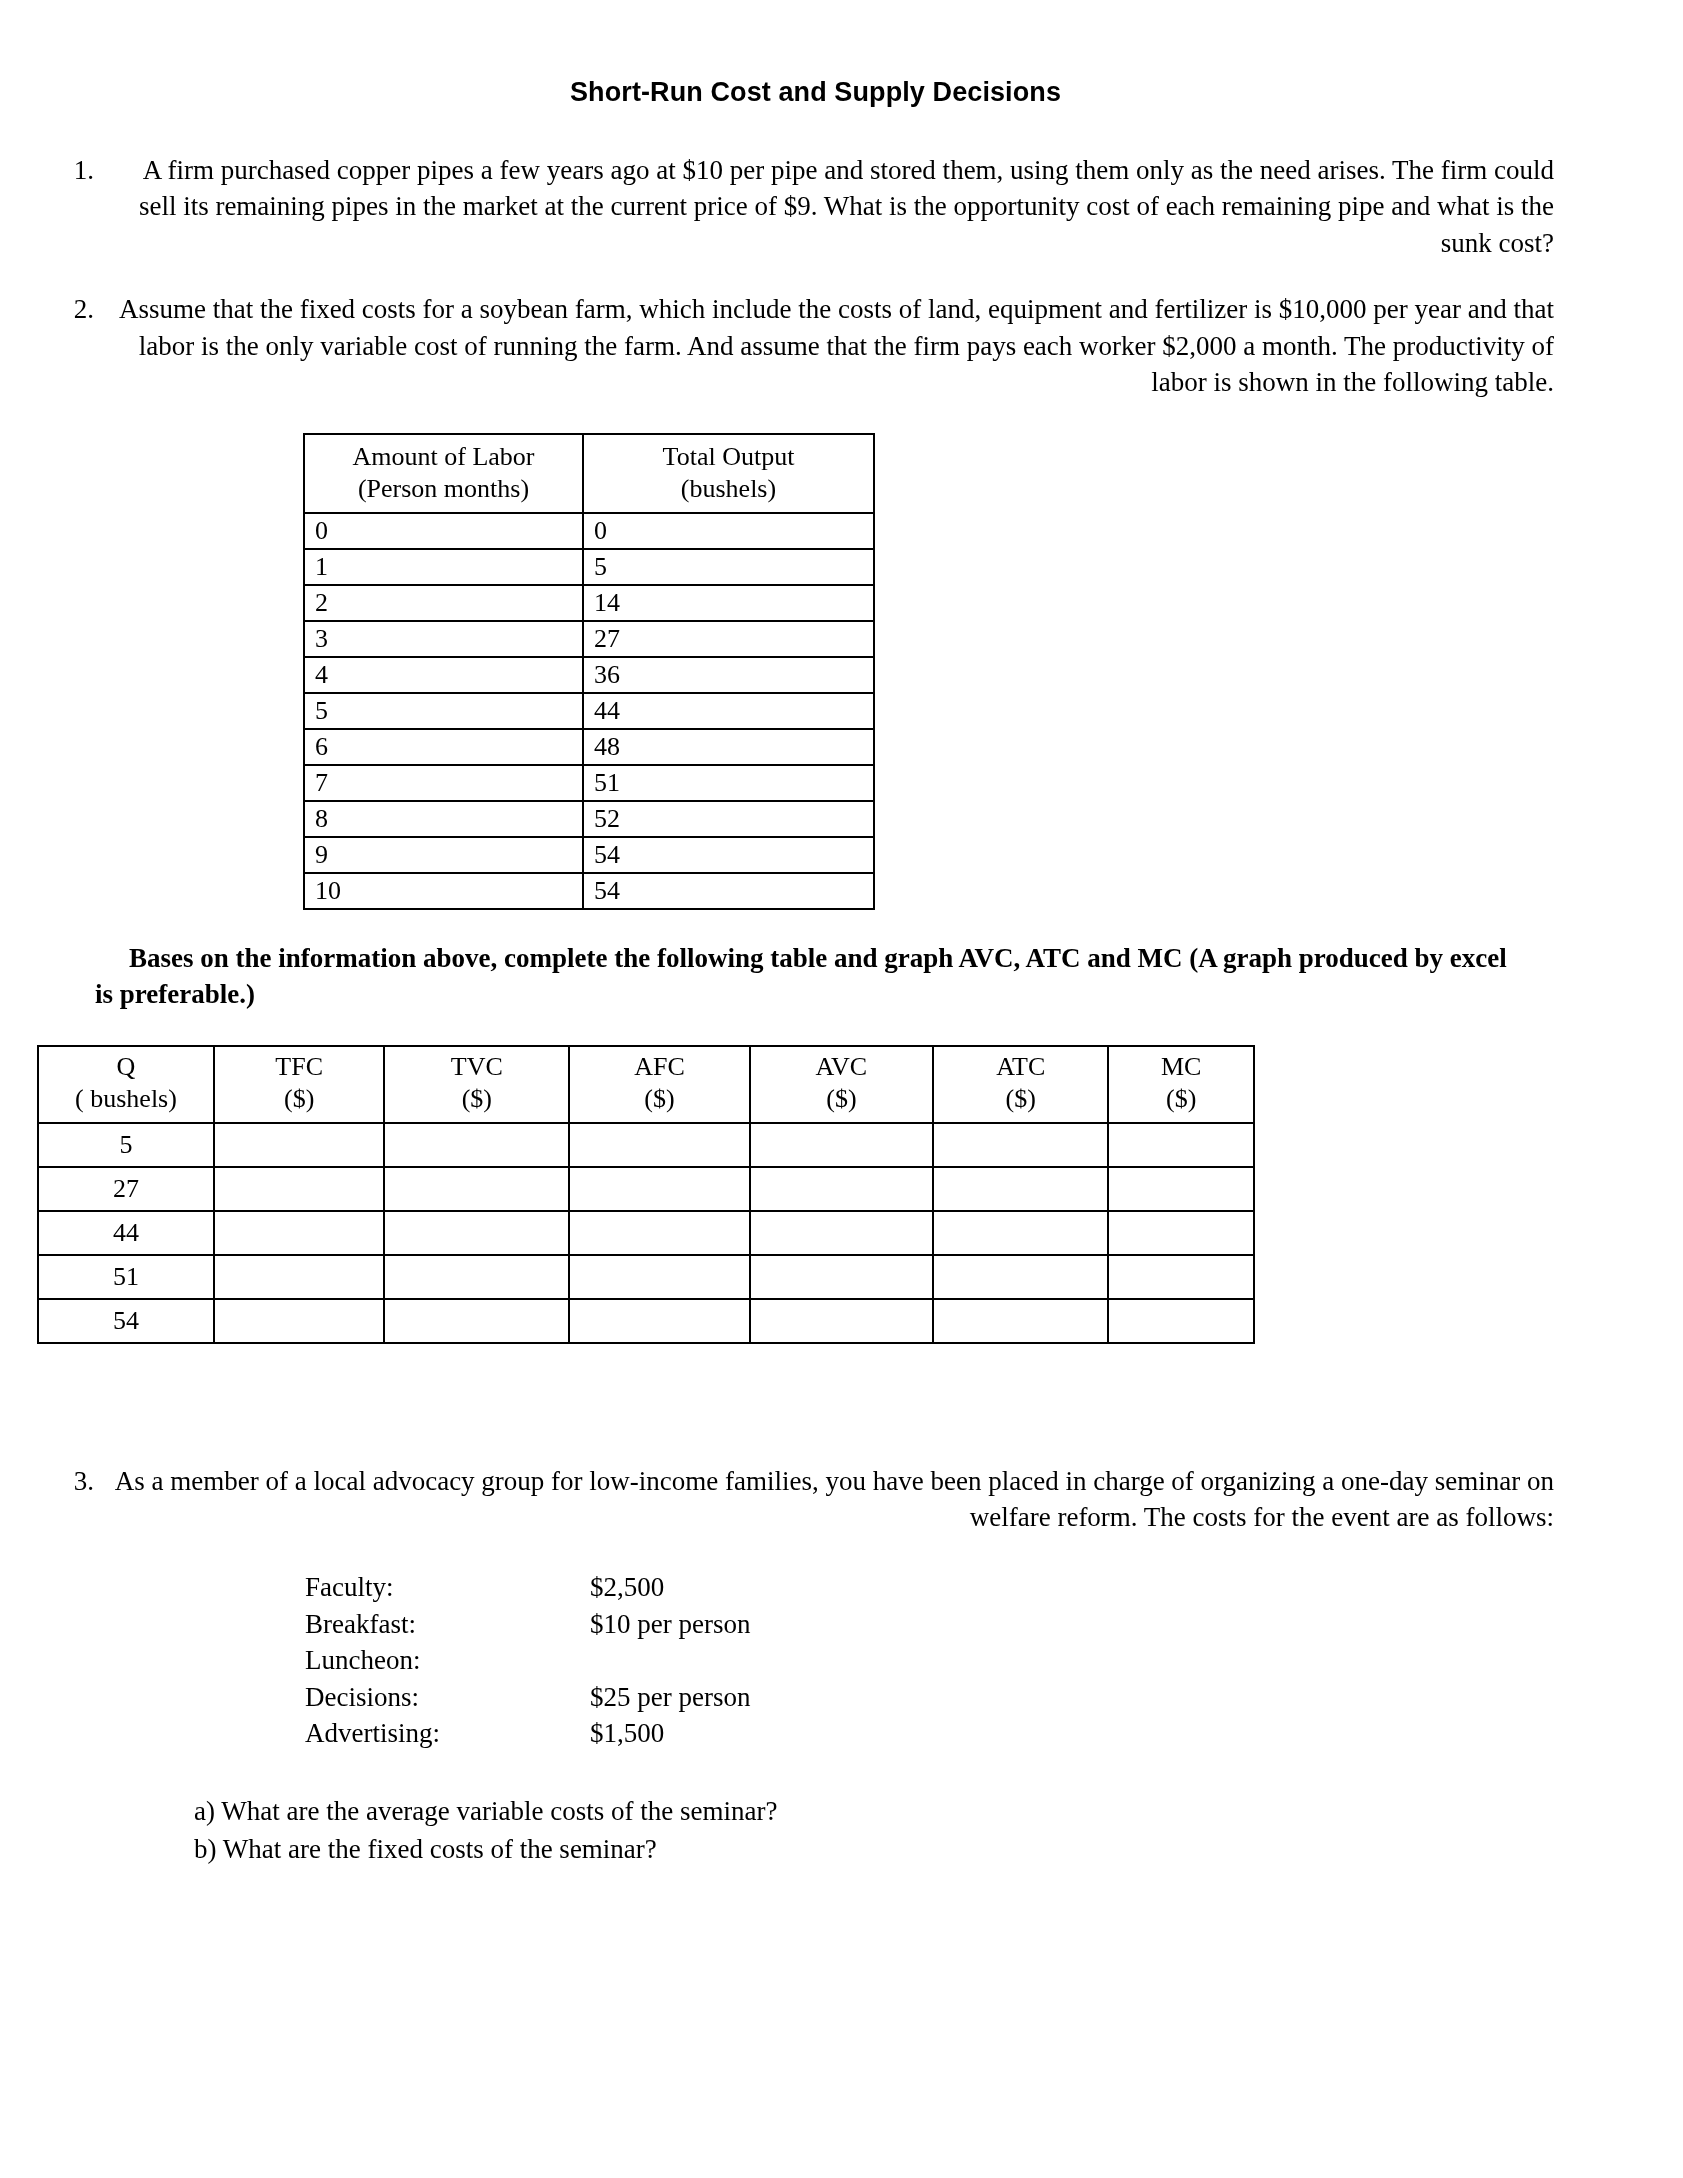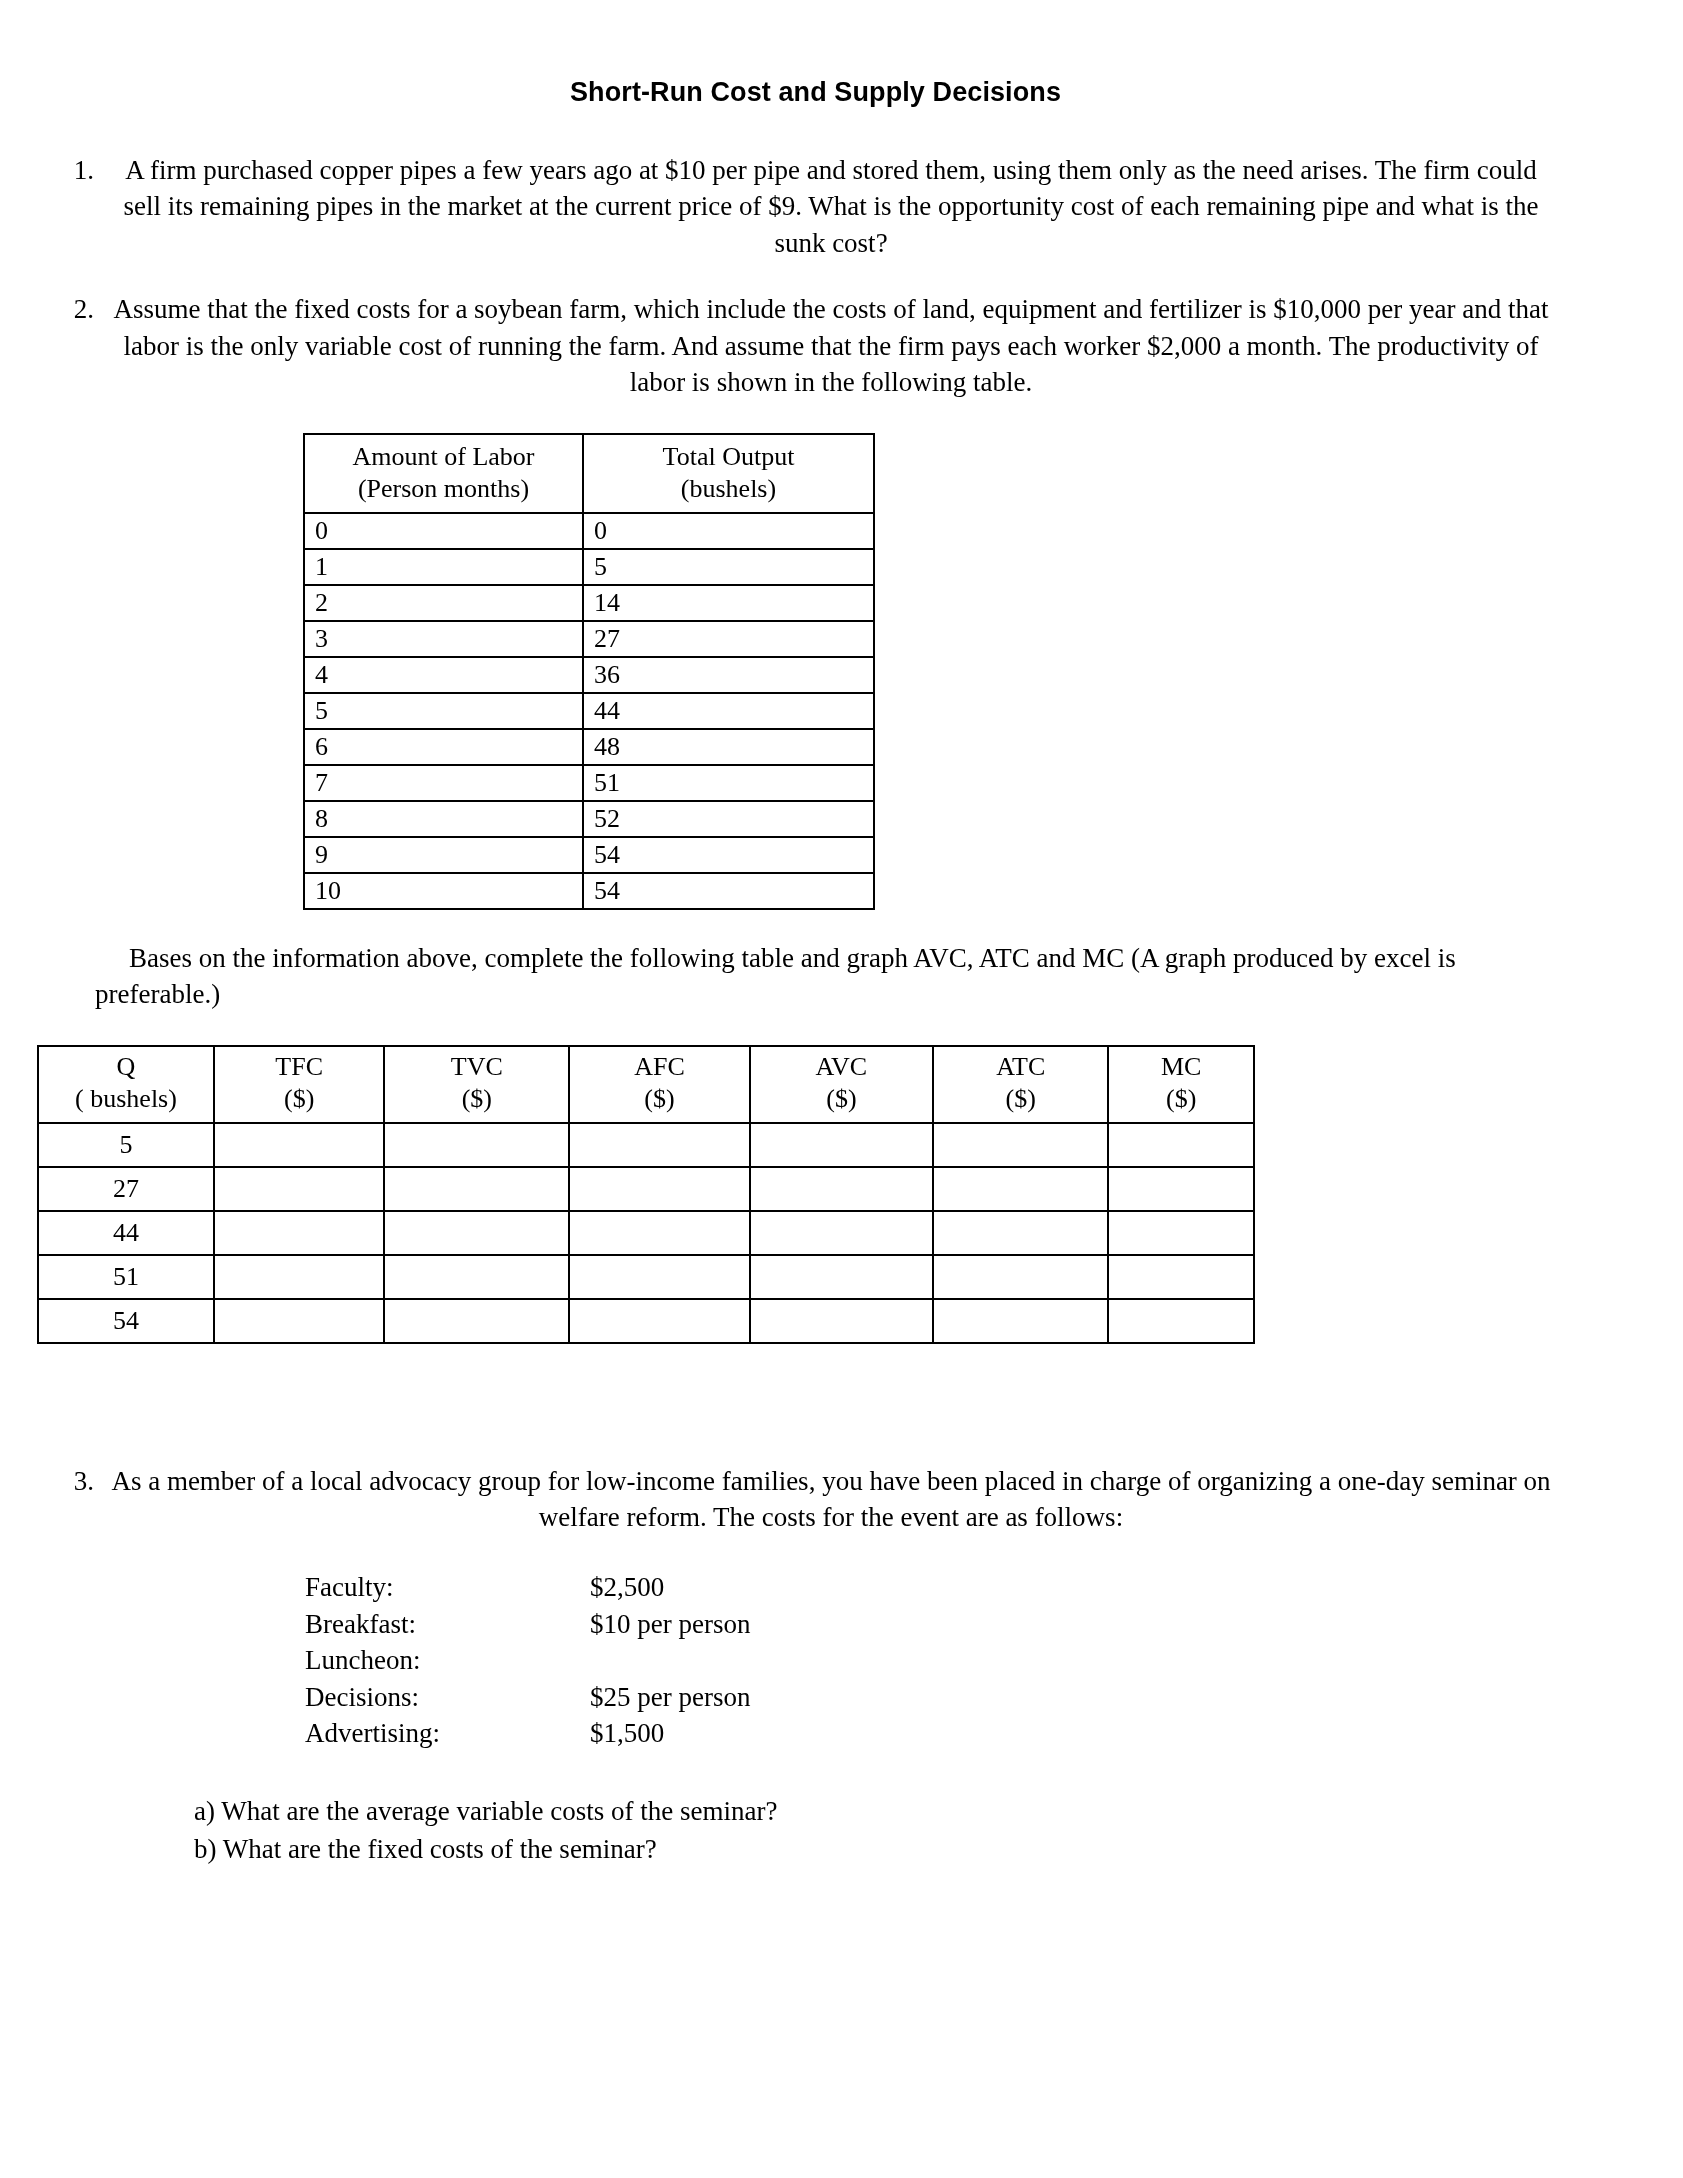--- a/index.html
+++ b/index.html
@@ -38,21 +38,21 @@
     flex: 0 0 51px;
     text-align: right;
     padding-right: 14px;
     font-size: 27px;
     line-height: 1.35;
     box-sizing: border-box;
   }
   .q-text {
     font-size: 27px;
     line-height: 1.35;
-    text-align: center;
+    text-align: right;
     flex: 1;
     padding-right: 20px;
   }
   
   .labor-table-wrap {
     margin: 32px 0 0 246px;
   }
   table.labor {
     border-collapse: collapse;
     font-size: 26px;
@@ -67,21 +67,21 @@
     line-height: 1.25;
   }
   table.labor td.col-a { width: 257px; }
   table.labor td.col-b { width: 269px; }
   .note {
     font-size: 27px;
     line-height: 1.35;
     margin: 30px 0 0 38px;
     padding-right: 59px;
   }
-  .note .indent { display: block; text-indent: 34px; }
+  .note .indent { display: block; text-indent: 34px; font-weight: bold; }
   
   .cost-table-wrap {
     margin: 32px 0 0 -20px;
   }
   table.cost {
     border-collapse: collapse;
     font-size: 26px;
     width: 1218px;
   }
   table.cost th, table.cost td {

